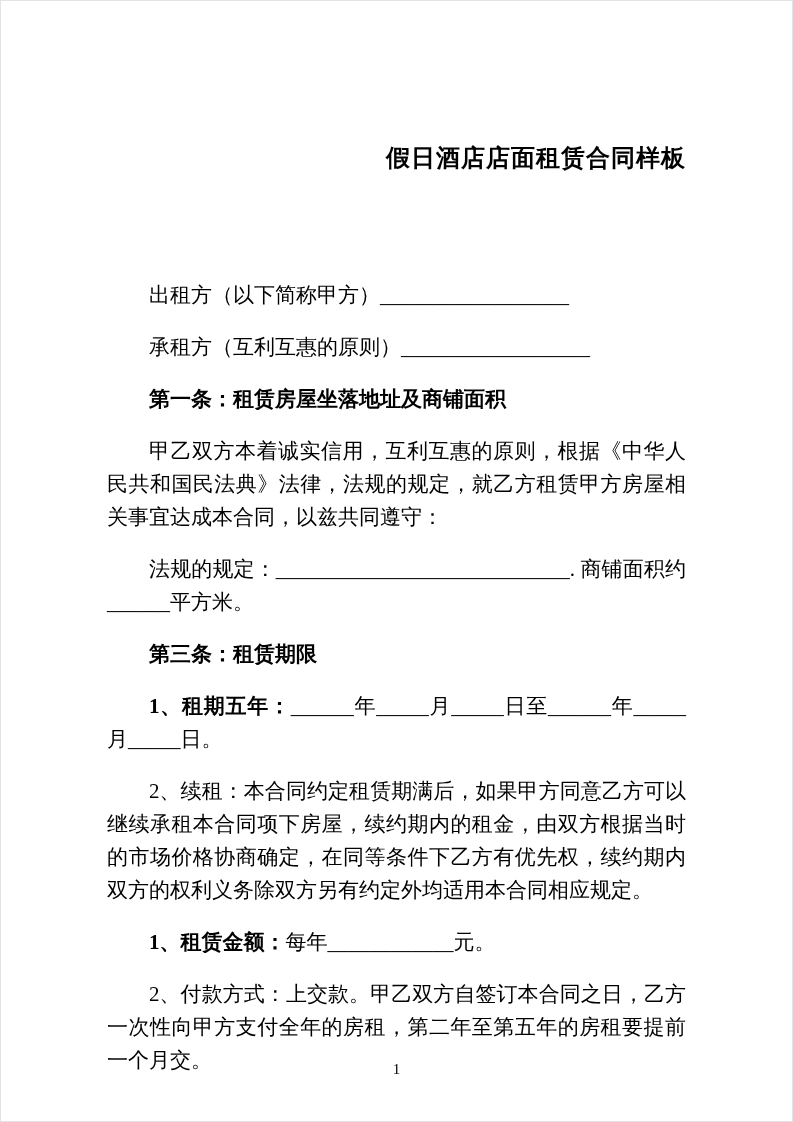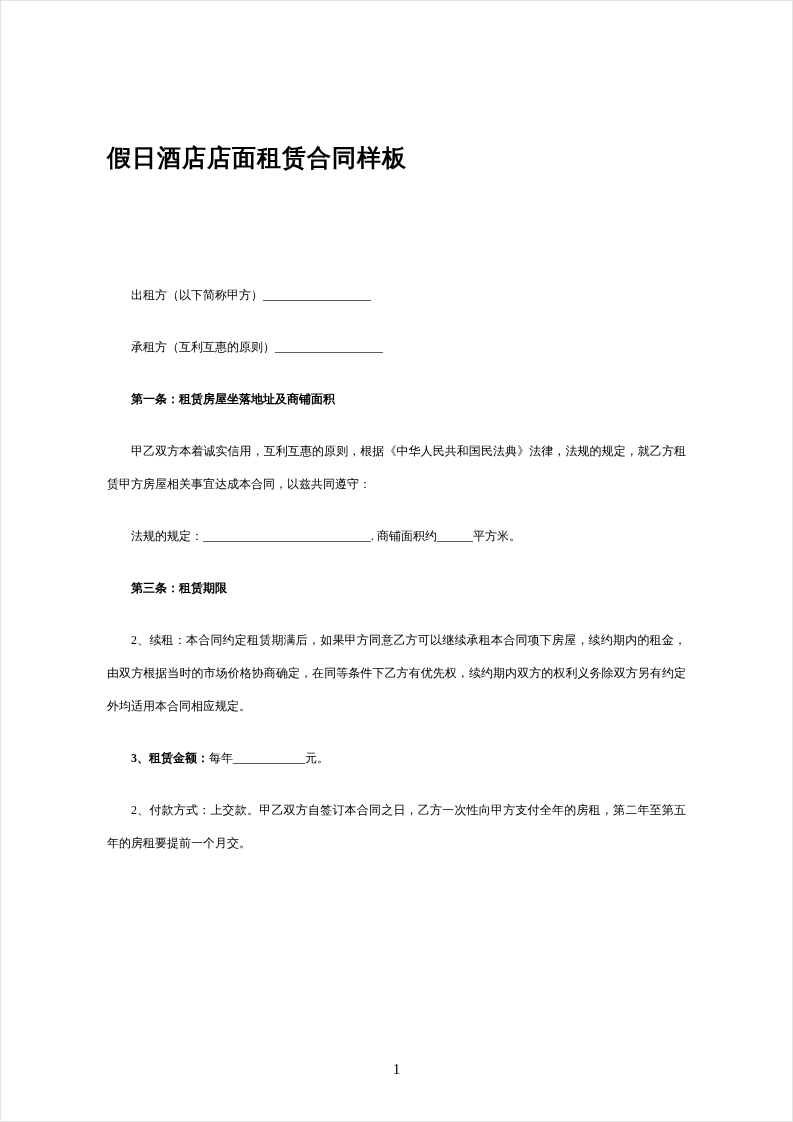--- a/index.html
+++ b/index.html
@@ -19,26 +19,26 @@
     overflow: hidden;
     font-family: "Liberation Serif", "DejaVu Serif", serif;
     color: #000000;
   }
   .doc-title {
     margin: 0 0 104px 0;
     font-family: "Liberation Sans", "DejaVu Sans", sans-serif;
     font-size: 24px;
     line-height: 1.4;
     font-weight: bold;
-    text-align: left;
+    text-align: right;
     letter-spacing: 1px;
   }
   .para {
     margin: 0 0 19px 0;
-    font-size: 12px;
+    font-size: 21px;
     line-height: 33px;
     text-indent: 2em;
     text-align: justify;
     word-break: break-all;
   }
   .para .bold {
     font-weight: bold;
   }
   .page-number {
     position: absolute;
@@ -56,19 +56,20 @@
 <div class="page">
   <h1 class="doc-title">假日酒店店面租赁合同样板</h1>
 
   <div id="paragraphs">
       <p class="para"><span>出租方（以下简称甲方）__________________</span></p>
       <p class="para"><span>承租方（互利互惠的原则）__________________</span></p>
       <p class="para"><span class="bold">第一条：租赁房屋坐落地址及商铺面积</span></p>
       <p class="para"><span>甲乙双方本着诚实信用，互利互惠的原则，根据《中华人民共和国民法典》法律，法规的规定，就乙方租赁甲方房屋相关事宜达成本合同，以兹共同遵守：</span></p>
       <p class="para"><span>法规的规定：____________________________. 商铺面积约______平方米。</span></p>
       <p class="para"><span class="bold">第三条：租赁期限</span></p>
+      <p class="para"><span class="bold">1、租期五年：</span><span>______年_____月_____日至______年_____月_____日。</span></p>
       <p class="para"><span>2、续租：本合同约定租赁期满后，如果甲方同意乙方可以继续承租本合同项下房屋，续约期内的租金，由双方根据当时的市场价格协商确定，在同等条件下乙方有优先权，续约期内双方的权利义务除双方另有约定外均适用本合同相应规定。</span></p>
-      <p class="para"><span class="bold">3、租赁金额：</span><span>每年____________元。</span></p>
+      <p class="para"><span class="bold">1、租赁金额：</span><span>每年____________元。</span></p>
       <p class="para"><span>2、付款方式：上交款。甲乙双方自签订本合同之日，乙方一次性向甲方支付全年的房租，第二年至第五年的房租要提前一个月交。</span></p>
     </div>
 
   <div class="page-number">1</div>
 </div>
 
 </body></html>

